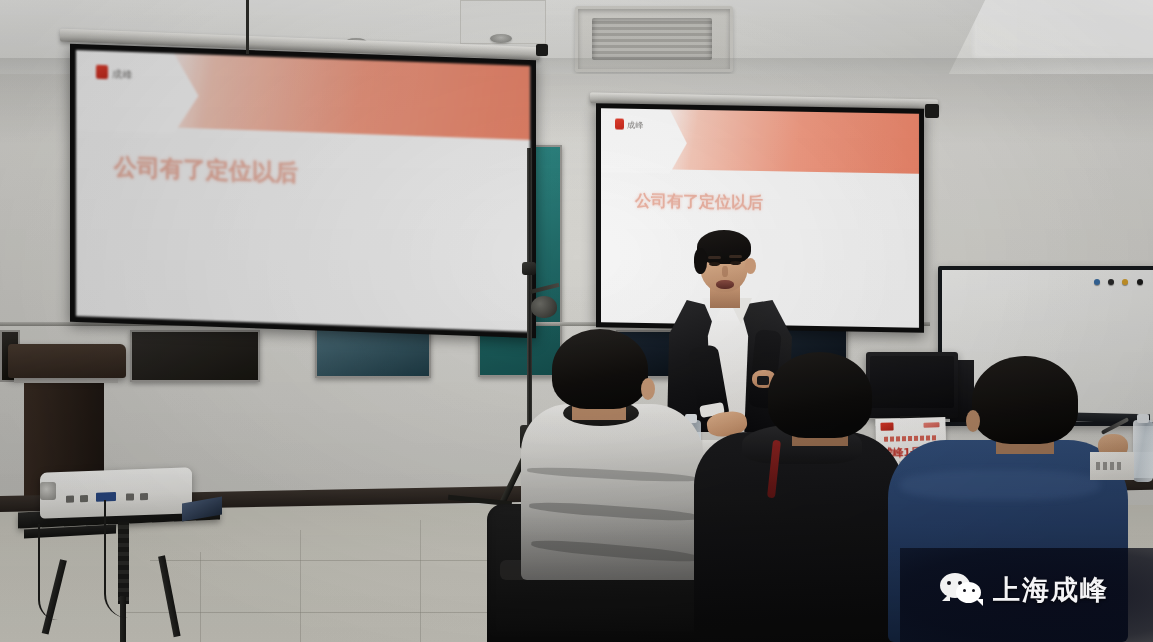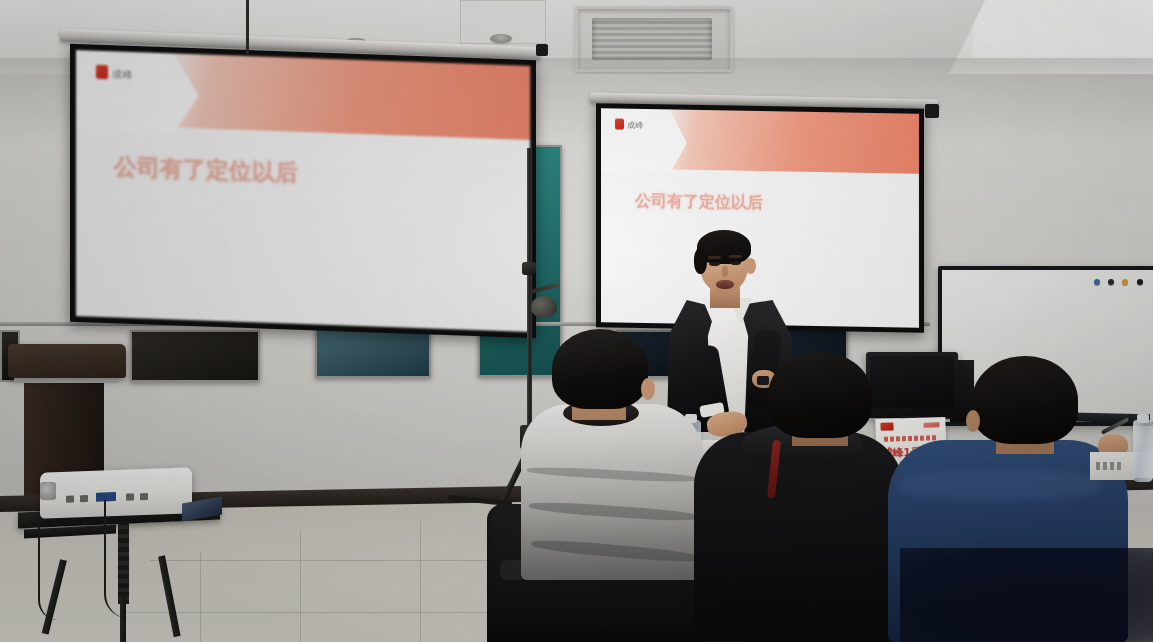--- a/index.html
+++ b/index.html
@@ -673,14 +673,27 @@
   <div class="abs" id="a4-pen"></div>
   <div class="abs" id="a4-hand"></div>
   <div class="abs bottle" style="left:1133px;top:420px;width:20px;height:62px;"></div>
   <div class="abs bottle-cap" style="left:1137px;top:414px;width:12px;height:9px;"></div>
   <div class="abs" id="tissue-box"></div>
   <div class="abs" id="tissue-logo"></div>
 
   <div class="abs" id="grain"></div>
 
   <div class="abs" id="watermark-bg"></div>
+  <div class="abs" id="watermark">
+    <div id="wx-icon">
+      <div class="wx-bubble wx-big"></div>
+      <div class="wx-dot" style="left:7px;top:8px;"></div>
+      <div class="wx-dot" style="left:18px;top:8px;"></div>
+      <div class="wx-bubble wx-small"></div>
+      <div class="wx-dot" style="left:23px;top:16px;width:3px;height:3px;"></div>
+      <div class="wx-dot" style="left:32px;top:16px;width:3px;height:3px;"></div>
+      <div class="abs" style="left:2px;top:20px;width:8px;height:8px;background:#f2f2f2;clip-path:polygon(0 100%,100% 0,100% 100%);"></div>
+      <div class="abs" style="left:36px;top:26px;width:7px;height:7px;background:#fff;clip-path:polygon(100% 100%,0 0,100% 0);"></div>
+    </div>
+    <div id="wx-text">上海成峰</div>
+  </div>
 
 </div>
 
 </body></html>

